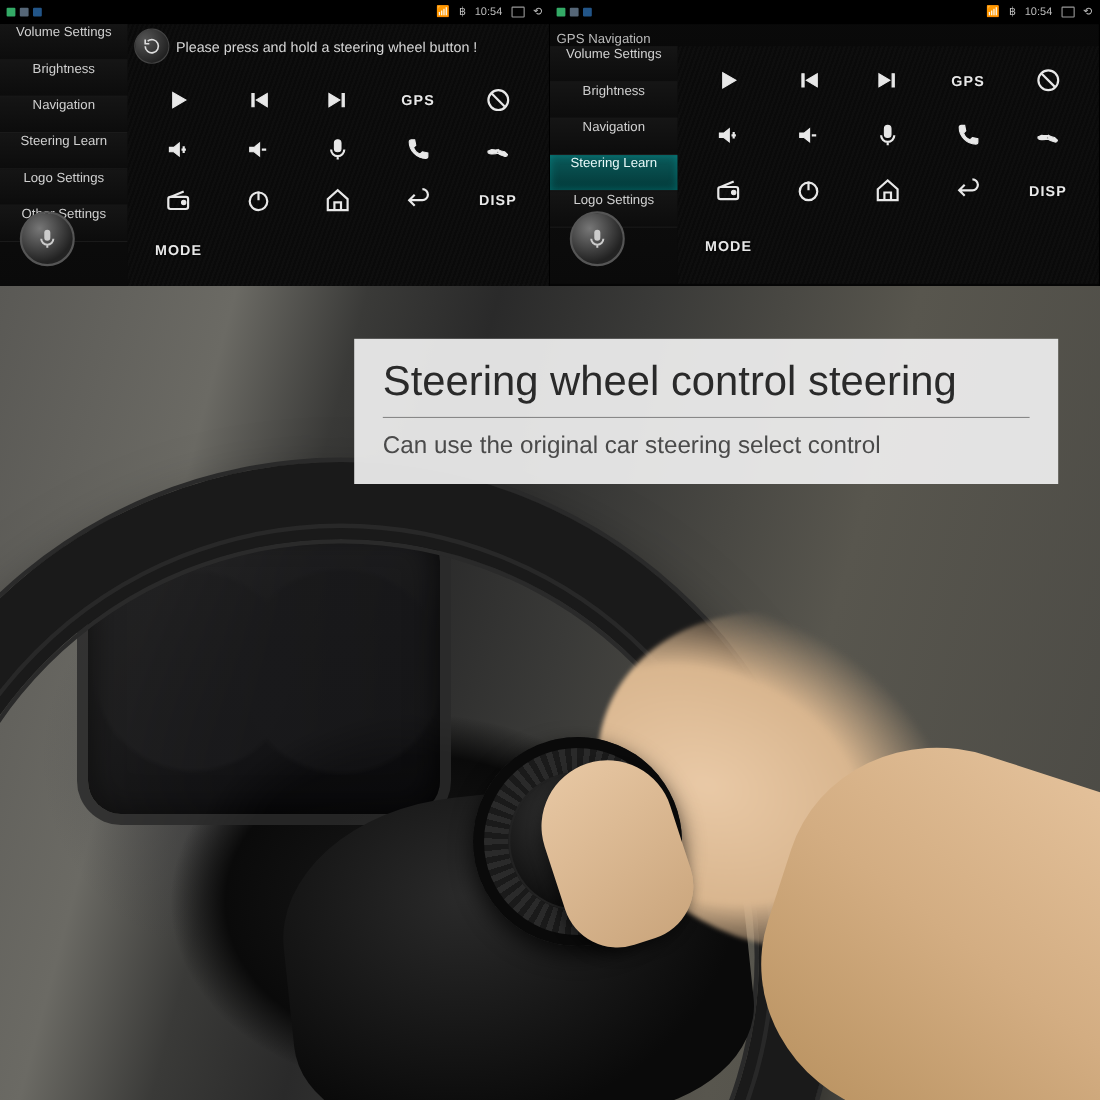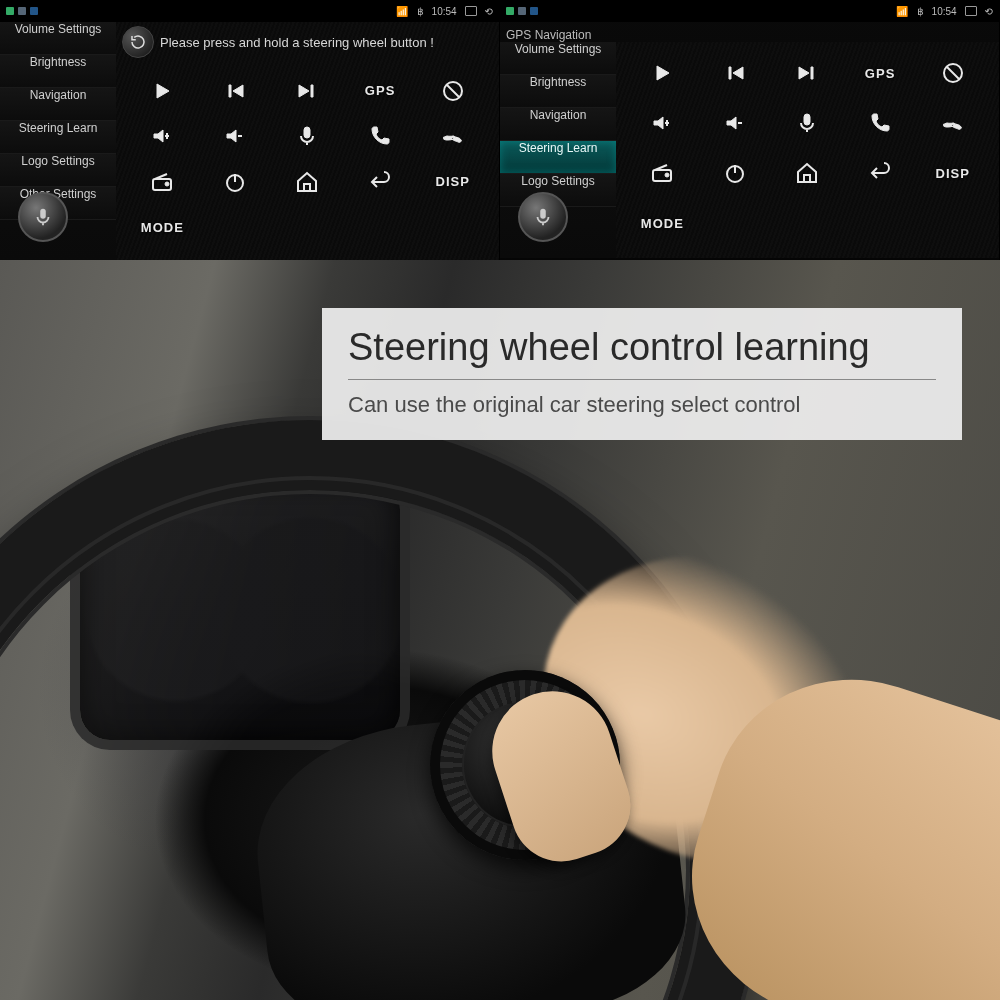--- a/index.html
+++ b/index.html
@@ -530,17 +530,17 @@
   <div class="wheel"></div>
   <div class="hub"></div>
   <div class="hand"></div>
   <div class="forearm"></div>
   <div class="knob">
       <div class="knob-center"></div>
     </div>
   <div class="thumb"></div>
 
   <div class="overlay">
-    <h1>Steering wheel control learning</h1>
+    <h1>Steering wheel control steering</h1>
     <hr>
     <p>Can use the original car steering select control</p>
   </div>
 </div>
 
 </body></html>

